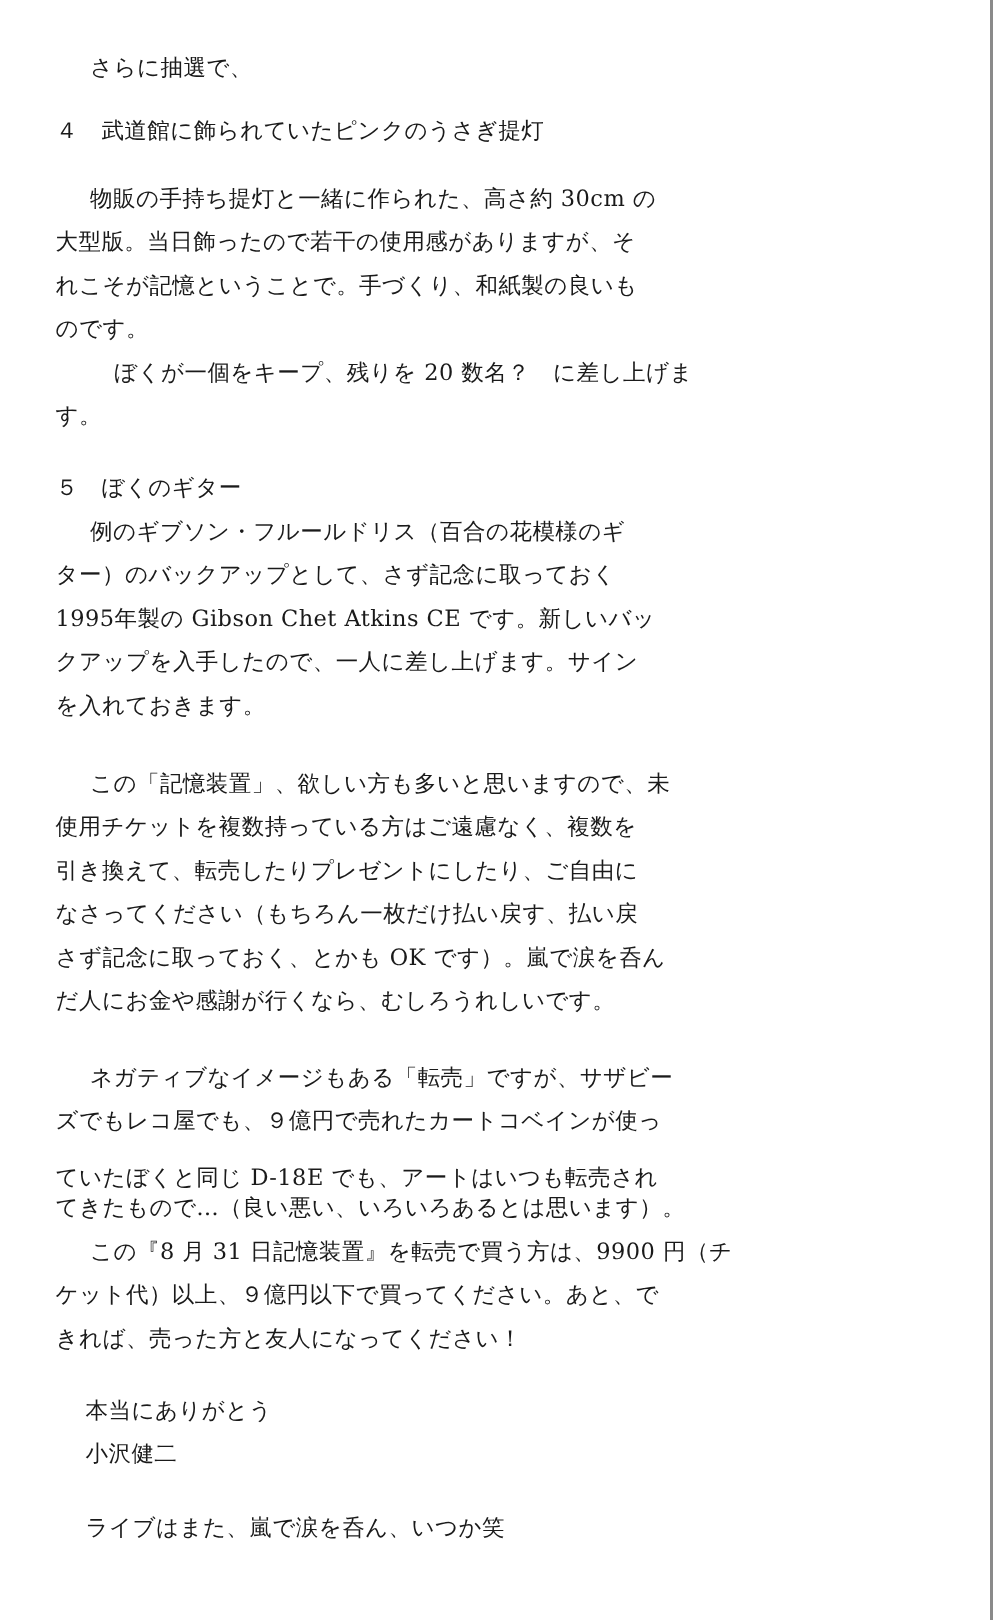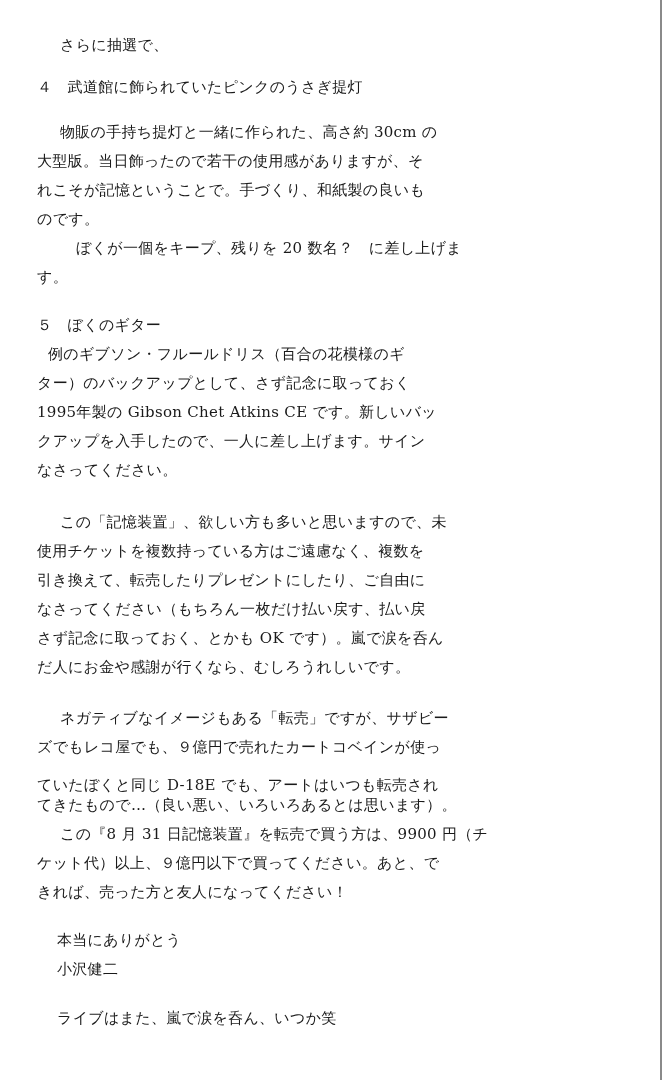--- a/index.html
+++ b/index.html
@@ -44,25 +44,25 @@
 
   <div class="line sans" style="left: 60px; top: 30px;">さらに抽選で、</div>
       <div class="line sans" style="left: 37px; top: 72px;">４　武道館に飾られていたピンクのうさぎ提灯</div>
       <div class="line" style="left: 60px; top: 117px;">物販の手持ち提灯と一緒に作られた、高さ約 30cm の</div>
       <div class="line" style="left: 37px; top: 146px;">大型版。当日飾ったので若干の使用感がありますが、そ</div>
       <div class="line" style="left: 37px; top: 175px;">れこそが記憶ということで。手づくり、和紙製の良いも</div>
       <div class="line" style="left: 37px; top: 204px;">のです。</div>
       <div class="line" style="left: 60px; top: 233px; margin-left: 16px;">ぼくが一個をキープ、残りを 20 数名？　に差し上げま</div>
       <div class="line" style="left: 37px; top: 262px;">す。</div>
       <div class="line" style="left: 37px; top: 310px;">５　ぼくのギター</div>
-      <div class="line" style="left: 48px; top: 339px;">例のギブソン・フルールドリス（百合の花模様のギ</div>
+      <div class="line" style="left: 60px; top: 339px;">例のギブソン・フルールドリス（百合の花模様のギ</div>
       <div class="line" style="left: 37px; top: 368px;">ター）のバックアップとして、さず記念に取っておく</div>
       <div class="line" style="left: 37px; top: 397px;">1995年製の Gibson Chet Atkins CE です。新しいバッ</div>
       <div class="line" style="left: 37px; top: 426px;">クアップを入手したので、一人に差し上げます。サイン</div>
-      <div class="line" style="left: 37px; top: 455px;">なさってください。</div>
+      <div class="line" style="left: 37px; top: 455px;">を入れておきます。</div>
       <div class="line" style="left: 60px; top: 507px;">この「記憶装置」、欲しい方も多いと思いますので、未</div>
       <div class="line" style="left: 37px; top: 536px;">使用チケットを複数持っている方はご遠慮なく、複数を</div>
       <div class="line" style="left: 37px; top: 565px;">引き換えて、転売したりプレゼントにしたり、ご自由に</div>
       <div class="line" style="left: 37px; top: 594px;">なさってください（もちろん一枚だけ払い戻す、払い戻</div>
       <div class="line" style="left: 37px; top: 623px;">さず記念に取っておく、とかも OK です）。嵐で涙を呑ん</div>
       <div class="line" style="left: 37px; top: 652px;">だ人にお金や感謝が行くなら、むしろうれしいです。</div>
       <div class="line" style="left: 60px; top: 703px;">ネガティブなイメージもある「転売」ですが、サザビー</div>
       <div class="line" style="left: 37px; top: 732px;">ズでもレコ屋でも、９億円で売れたカートコベインが使っ</div>
       <div class="line" style="left: 37px; top: 770px; text-align: center;">ていたぼくと同じ D-18E でも、アートはいつも転売され</div>
       <div class="line" style="left: 37px; top: 790px;">てきたもので…（良い悪い、いろいろあるとは思います）。</div>

